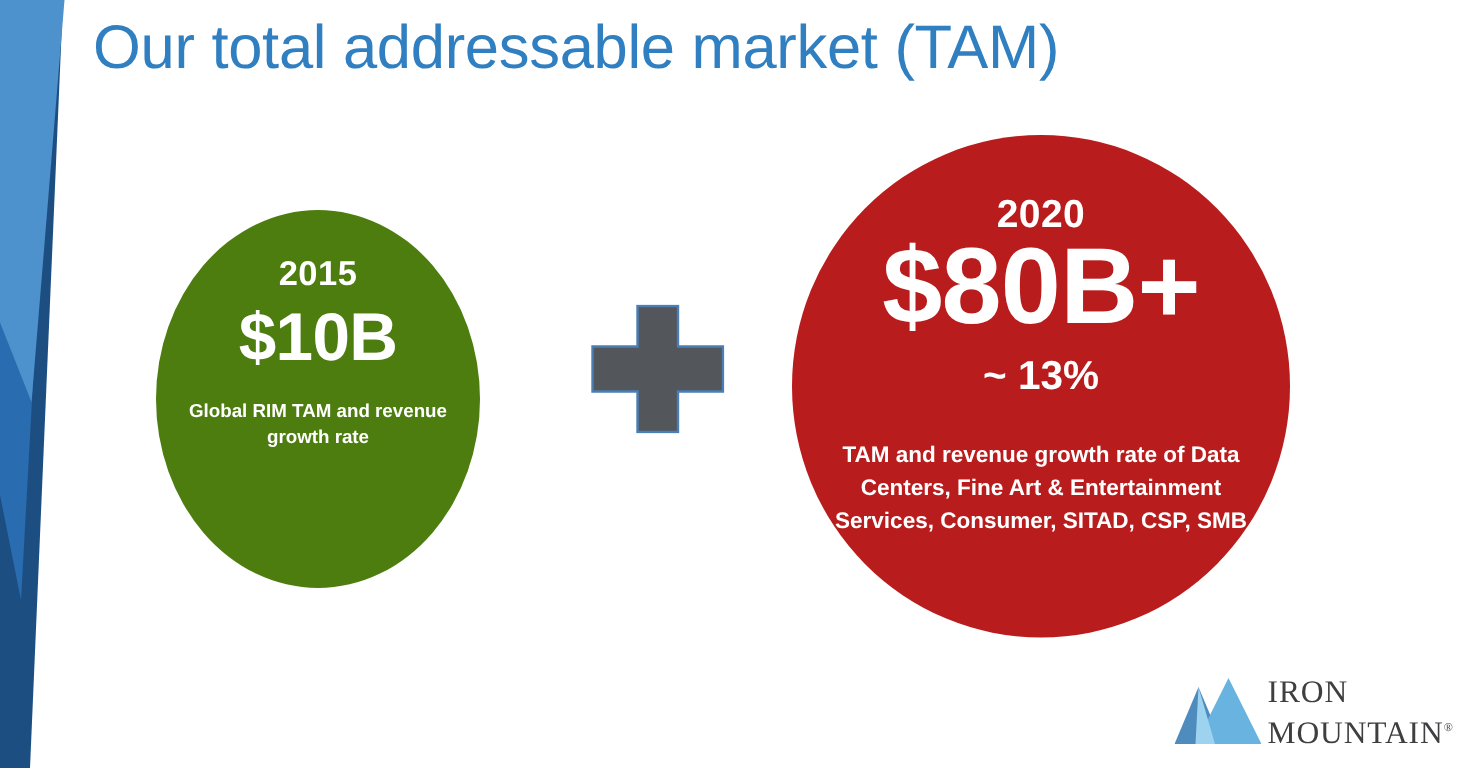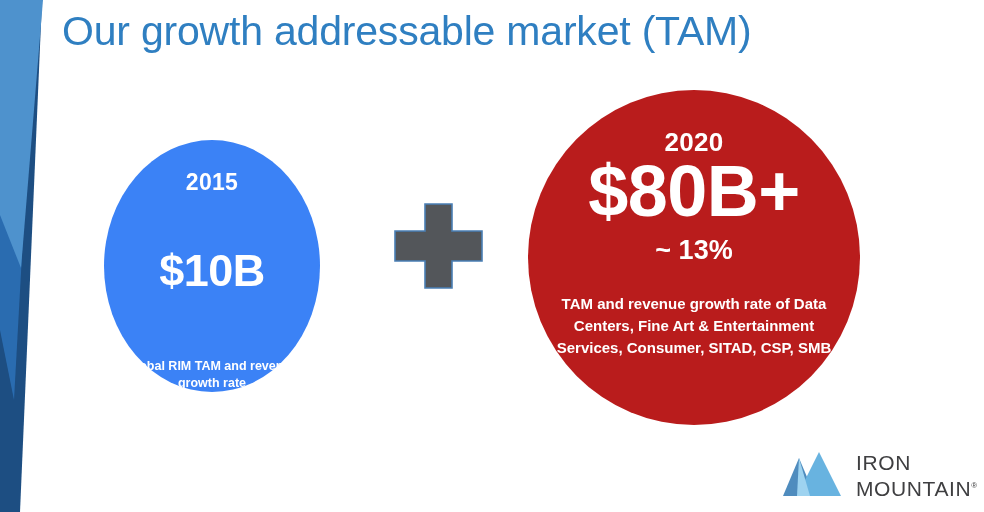--- a/index.html
+++ b/index.html
@@ -53,23 +53,22 @@
     justify-content: flex-start;
     text-align: center;
     color: #ffffff;
   }
 
   #circle-2015 {
     left: 104px;
     top: 140px;
     width: 216px;
     height: 252px;
-    background: #3b82f6;
+    background: #4d7c0f;
     padding-top: 28px;
-    gap: 46px;
   }
   #circle-2015 .c-year {
     font-size: 23px;
     font-weight: bold;
     line-height: 28px;
     letter-spacing: 0.3px;
   }
   #circle-2015 .c-value {
     font-size: 45px;
     font-weight: bold;
@@ -144,47 +143,48 @@
     height: 56px;
     display: flex;
     align-items: center;
   }
   #logo-mark {
     width: 58px;
     height: 50px;
     flex: 0 0 auto;
   }
   #logo-wordmark {
-    margin-left: 15px;
+    margin-left: 4px;
     color: #3f3f41;
     font-size: 21px;
     line-height: 23px;
     font-weight: 400;
     letter-spacing: 0.6px;
+    font-family: Liberation Serif, serif;
   }
   #logo-wordmark .lw-line2 {
     position: relative;
   }
   #logo-wordmark sup {
     font-size: 8px;
     vertical-align: super;
   }
 </style>
 </head>
 <body>
 
 <div id="slide">
 
   <svg class="edge-deco" viewBox="0 0 80 512" preserveAspectRatio="none">
     <polygon points="0,0 42,0 20,512 0,512" fill="#1d4e82"></polygon>
     <polygon points="0,0 36,0 14,400 0,330" fill="#2a6cb0"></polygon>
     <polygon points="0,0 43,0 21,268 0,215" fill="#4e92cd"></polygon>
   </svg>
 
-  <div id="slide-title">Our growth addressable market (TAM)</div>
+  <div id="slide-title">Our total addressable market (TAM)</div>
 
   <div class="circle" id="circle-2015">
     <div class="c-year">2015</div>
     <div class="c-value">$10B</div>
     <div class="c-desc">Global RIM TAM and revenue growth rate</div>
   </div>
 
   <svg id="plus-sign" viewBox="0 0 89 86">
     <polygon points="31,1 58,1 58,28 88,28 88,58 58,58 58,85 31,85 31,58 1,58 1,28 31,28" fill="#53565a" stroke="#4a7fb5" stroke-width="1.6"></polygon>
   </svg>

